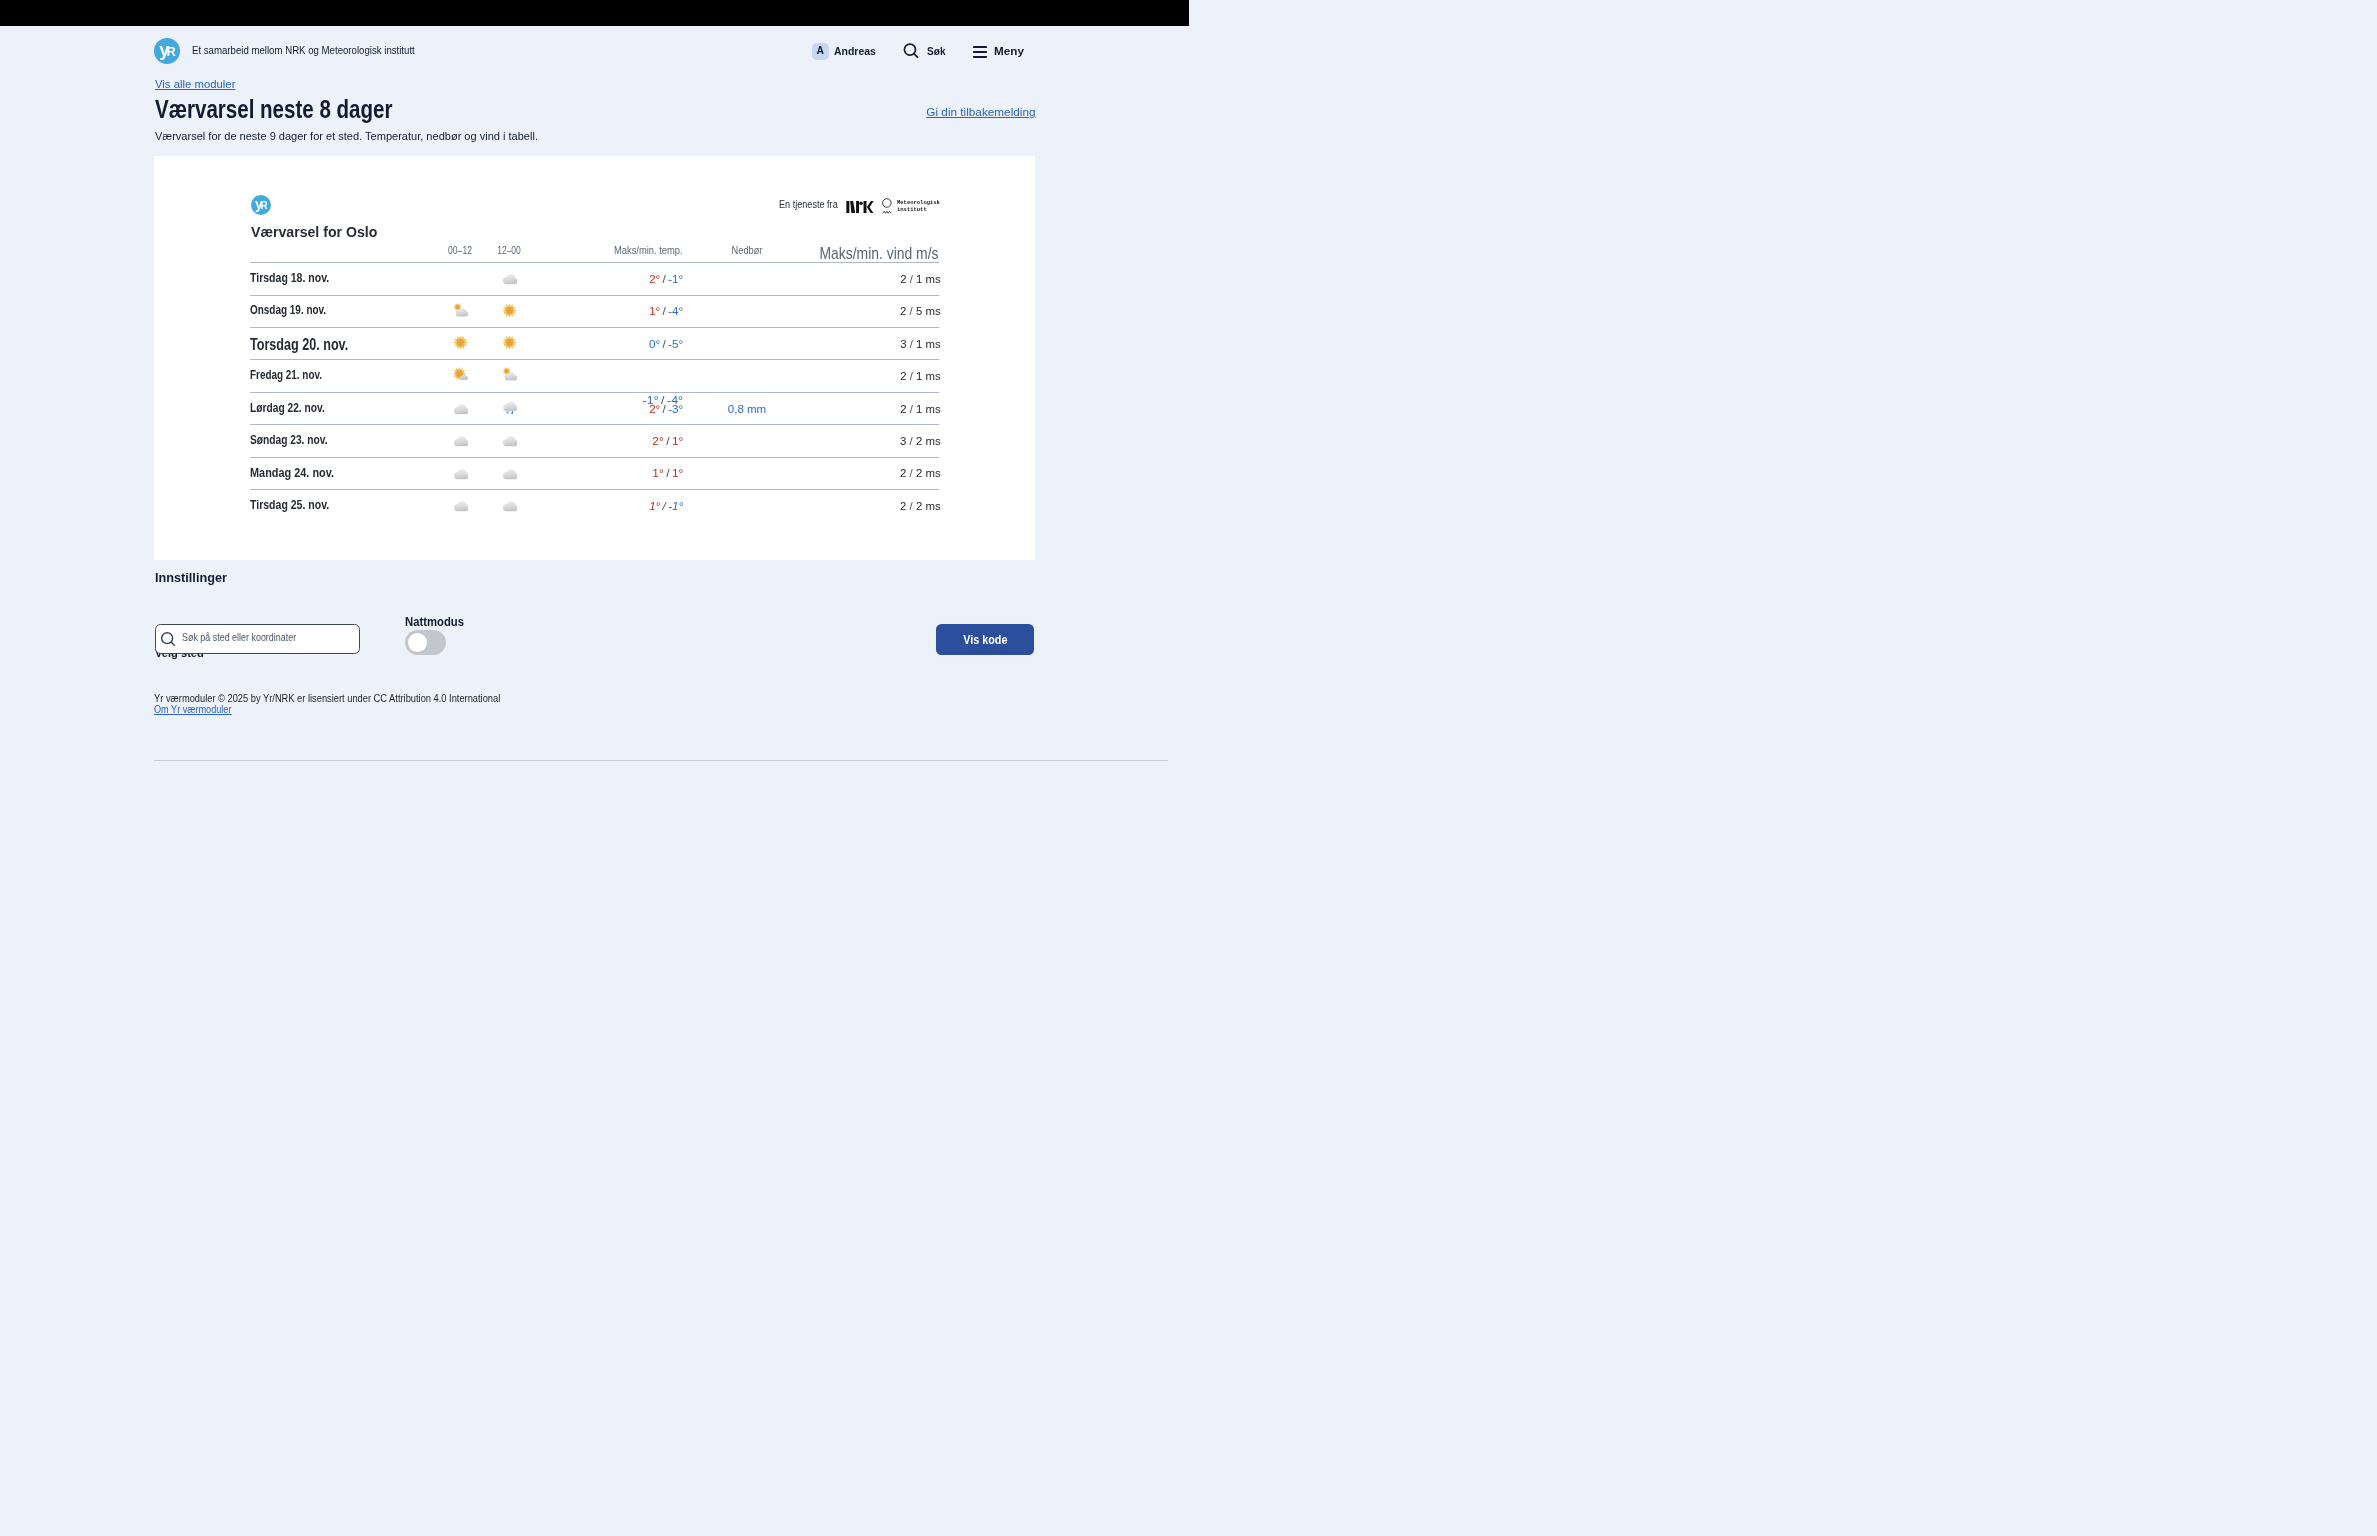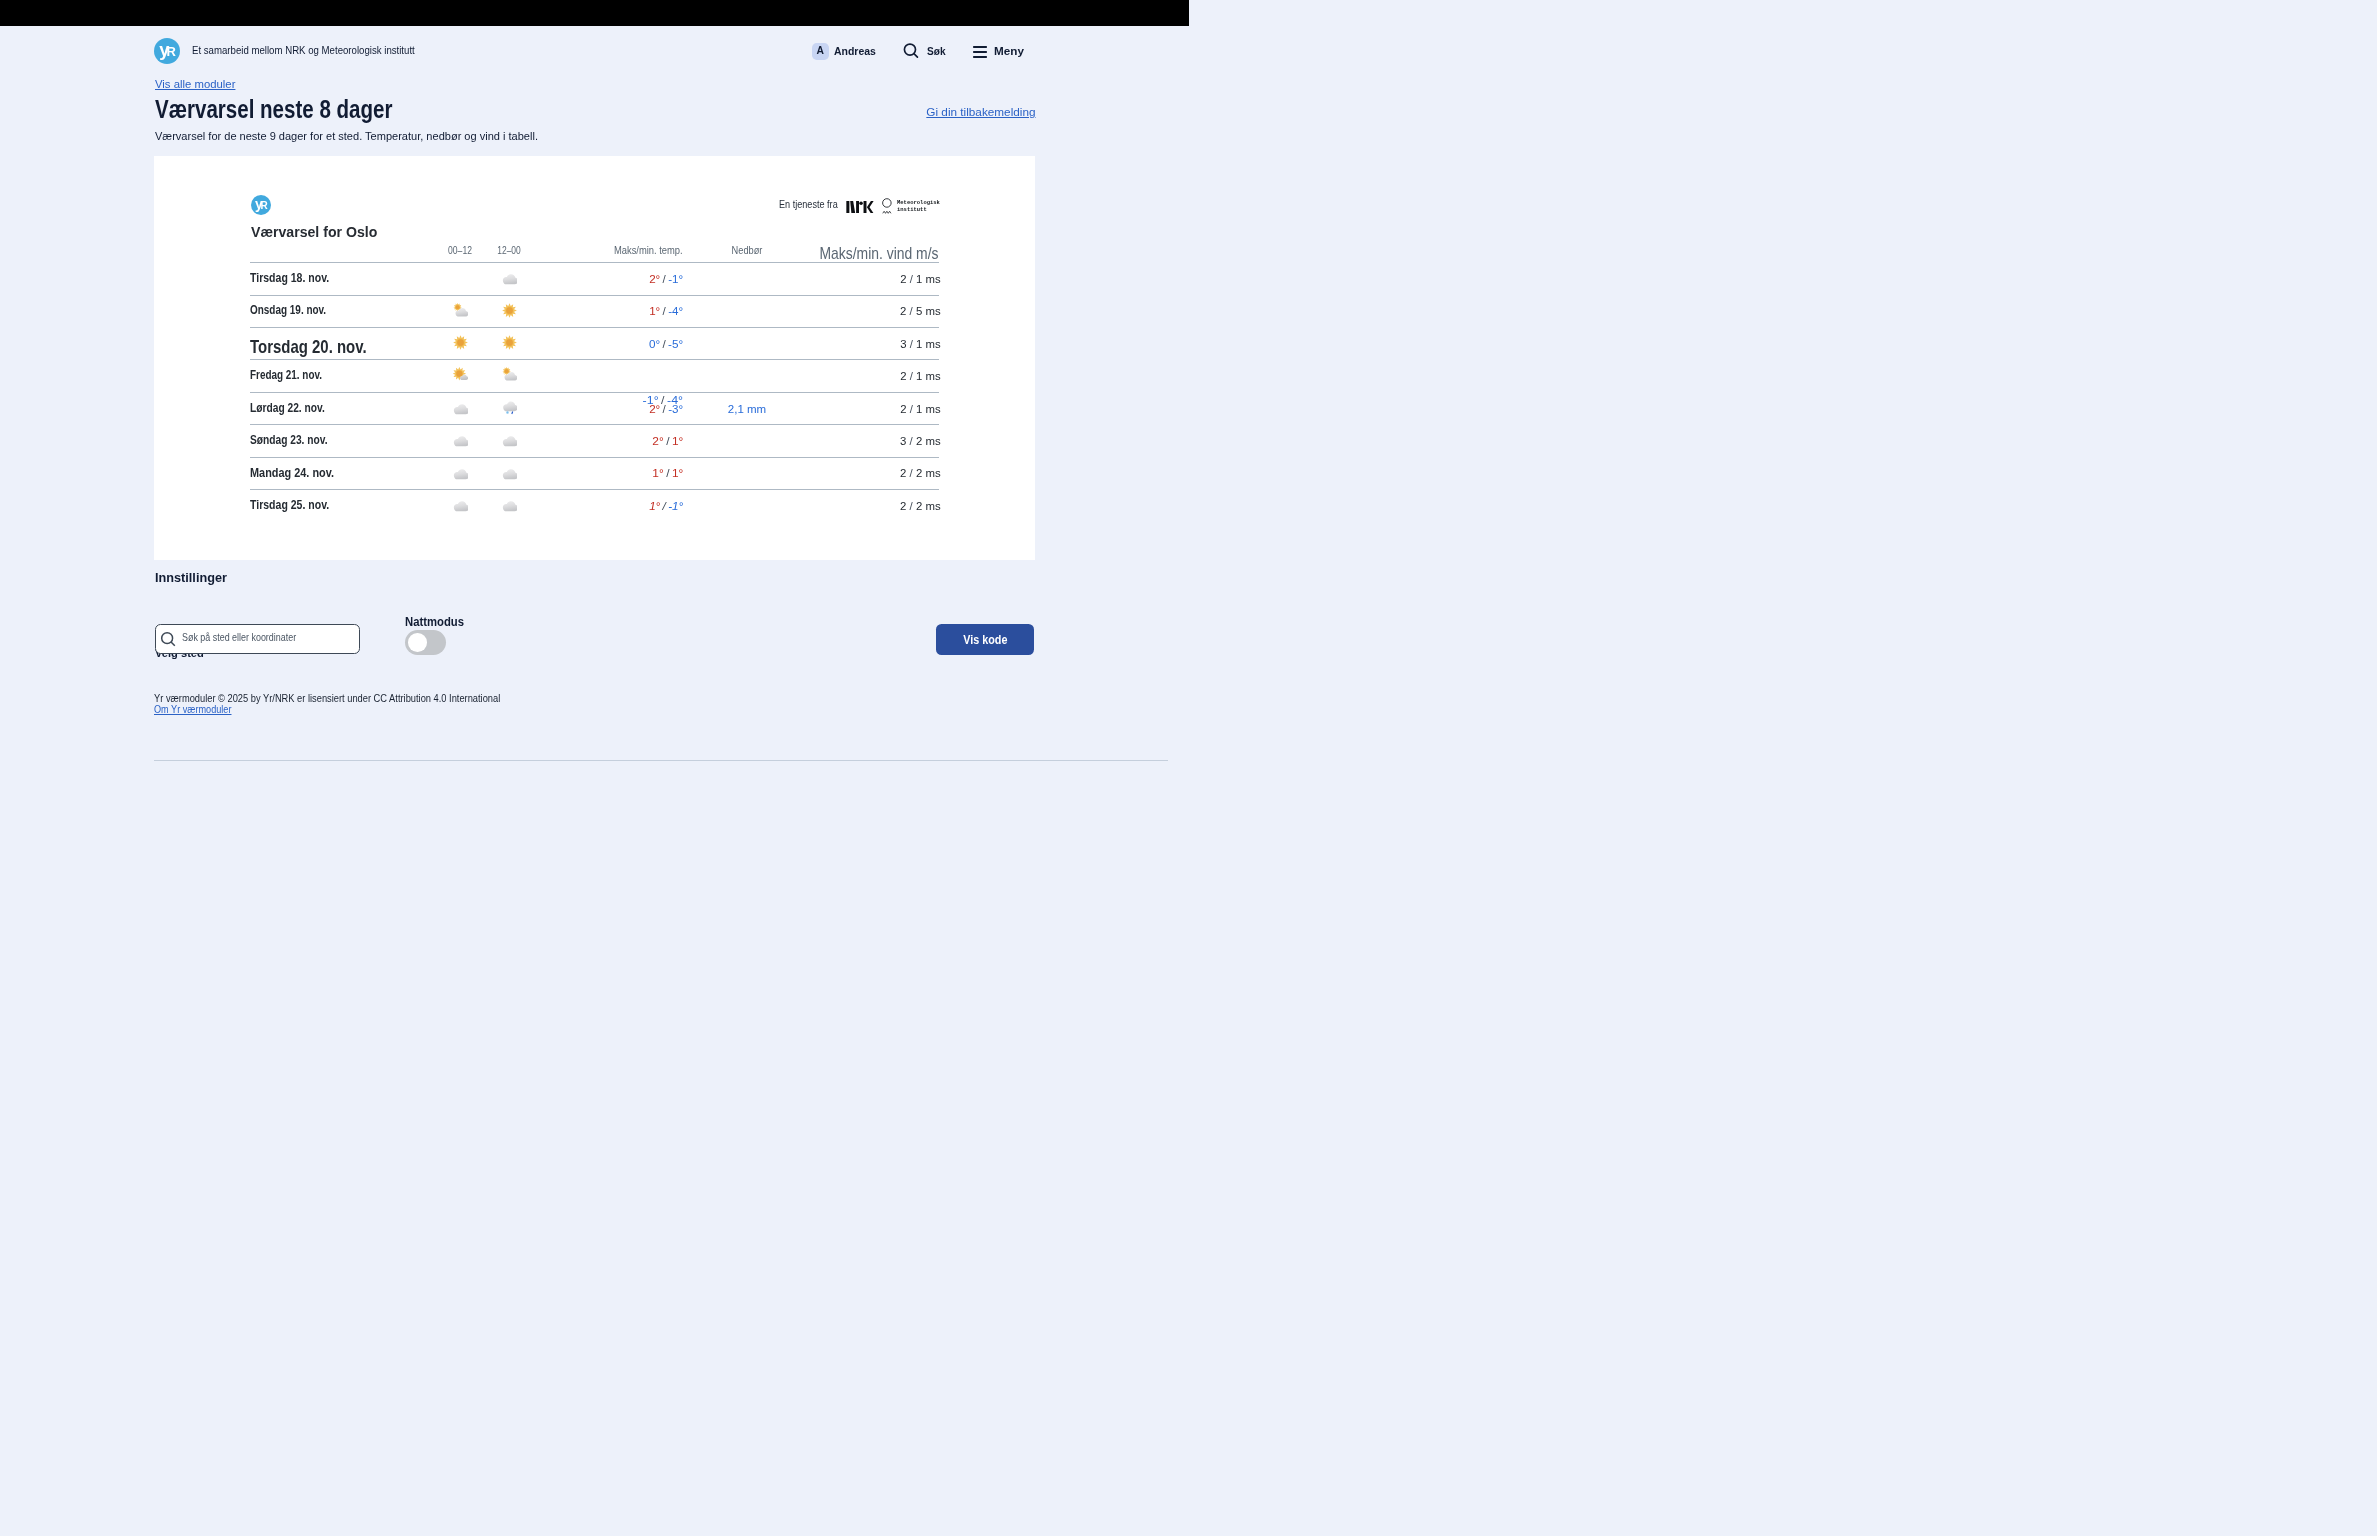--- a/index.html
+++ b/index.html
@@ -116,21 +116,21 @@
 <div class="txt" style="right:248px;top:273px;font-size:11.7px;"><span id="w1" class="cx" style="transform:scaleX(0.9705);transform-origin:100% 50%;"><span style="color:#252b32">2</span><span style="color:#46505c"> / </span><span style="color:#252b32">1 ms</span></span></div>
 <div class="txt" style="left:250px;top:304px;font-size:12.7px;font-weight:bold;color:#252b32"><span id="day2" class="cx" style="transform:scaleX(0.7843);transform-origin:0 50%;">Onsdag 19. nov.</span></div>
 <svg class="abs" style="left:453px;top:303px" width="15" height="15" viewBox="0 0 22 22">
     <use href="#icon-partcloud"></use>
   </svg>
 <svg class="abs" style="left:502px;top:303px" width="15" height="15" viewBox="0 0 22 22">
     <use href="#icon-sun"></use>
   </svg>
 <div class="txt" style="right:506px;top:305px;font-size:11.7px;"><span id="t2" class="cx" style="transform:scaleX(0.9956);transform-origin:100% 50%;"><span style="color:#c32f24">1°</span><span style="color:#434e5b"> / </span><span style="color:#296cd9">-4°</span></span></div>
 <div class="txt" style="right:248px;top:305px;font-size:11.7px;"><span id="w2" class="cx" style="transform:scaleX(0.9755);transform-origin:100% 50%;"><span style="color:#252b32">2</span><span style="color:#46505c"> / </span><span style="color:#252b32">5 ms</span></span></div>
-<div class="txt" style="left:250px;top:337px;font-size:19px;font-weight:bold;color:#252b32"><span id="day3" class="cx" style="transform:scaleX(0.7867);transform-origin:0 50%;">Torsdag 20. nov.</span></div>
+<div class="txt" style="left:250px;top:337px;font-size:16px;font-weight:bold;color:#252b32"><span id="day3" class="cx" style="transform:scaleX(0.7867);transform-origin:0 50%;">Torsdag 20. nov.</span></div>
 <svg class="abs" style="left:453px;top:335px" width="15" height="15" viewBox="0 0 22 22">
     <use href="#icon-sun"></use>
   </svg>
 <svg class="abs" style="left:502px;top:335px" width="15" height="15" viewBox="0 0 22 22">
     <use href="#icon-sun"></use>
   </svg>
 <div class="txt" style="right:506px;top:338px;font-size:11.7px;"><span id="t3" class="cx" style="transform:scaleX(1.0016);transform-origin:100% 50%;"><span style="color:#296cd9">0°</span><span style="color:#434e5b"> / </span><span style="color:#296cd9">-5°</span></span></div>
 <div class="txt" style="right:248px;top:338px;font-size:11.7px;"><span id="w3" class="cx" style="transform:scaleX(0.9705);transform-origin:100% 50%;"><span style="color:#252b32">3</span><span style="color:#46505c"> / </span><span style="color:#252b32">1 ms</span></span></div>
 <div class="txt" style="left:250px;top:369px;font-size:12.7px;font-weight:bold;color:#252b32"><span id="day4" class="cx" style="transform:scaleX(0.7816);transform-origin:0 50%;">Fredag 21. nov.</span></div>
 <svg class="abs" style="left:453px;top:367px" width="15" height="15" viewBox="0 0 22 22">
@@ -142,21 +142,21 @@
 <div class="txt" style="right:506px;top:370px;font-size:11.7px;margin-top:24px;"><span id="t4" class="cx" style="transform:scaleX(1.0637);transform-origin:100% 50%;"><span style="color:#296cd9">-1°</span><span style="color:#434e5b"> / </span><span style="color:#296cd9">-4°</span></span></div>
 <div class="txt" style="right:248px;top:370px;font-size:11.7px;"><span id="w4" class="cx" style="transform:scaleX(0.9705);transform-origin:100% 50%;"><span style="color:#252b32">2</span><span style="color:#46505c"> / </span><span style="color:#252b32">1 ms</span></span></div>
 <div class="txt" style="left:250px;top:402px;font-size:12.7px;font-weight:bold;color:#252b32"><span id="day5" class="cx" style="transform:scaleX(0.8053);transform-origin:0 50%;">Lørdag 22. nov.</span></div>
 <svg class="abs" style="left:453px;top:400px" width="15" height="15" viewBox="0 0 22 22">
     <use href="#icon-cloud"></use>
   </svg>
 <svg class="abs" style="left:502px;top:400px" width="15" height="15" viewBox="0 0 22 22">
     <use href="#icon-sleet"></use>
   </svg>
 <div class="txt" style="right:506px;top:403px;font-size:11.7px;"><span id="t5" class="cx" style="transform:scaleX(0.9956);transform-origin:100% 50%;"><span style="color:#c32f24">2°</span><span style="color:#434e5b"> / </span><span style="color:#296cd9">-3°</span></span></div>
-<div class="txt" style="left:747px;top:403px;font-size:11.7px;color:#296cd9;transform:translateX(-50%);"><span id="mm5" class="cx" style="transform:scaleX(0.9861);transform-origin:50% 50%;">2,1 mm</span></div>
+<div class="txt" style="left:747px;top:403px;font-size:11.7px;color:#296cd9;transform:translateX(-50%);"><span id="mm5" class="cx" style="transform:scaleX(0.9861);transform-origin:50% 50%;">0,8 mm</span></div>
 <div class="txt" style="right:248px;top:403px;font-size:11.7px;"><span id="w5" class="cx" style="transform:scaleX(0.9705);transform-origin:100% 50%;"><span style="color:#252b32">2</span><span style="color:#46505c"> / </span><span style="color:#252b32">1 ms</span></span></div>
 <div class="txt" style="left:250px;top:434px;font-size:12.7px;font-weight:bold;color:#252b32"><span id="day6" class="cx" style="transform:scaleX(0.8044);transform-origin:0 50%;">Søndag 23. nov.</span></div>
 <svg class="abs" style="left:453px;top:432px" width="15" height="15" viewBox="0 0 22 22">
     <use href="#icon-cloud"></use>
   </svg>
 <svg class="abs" style="left:502px;top:432px" width="15" height="15" viewBox="0 0 22 22">
     <use href="#icon-cloud"></use>
   </svg>
 <div class="txt" style="right:506px;top:435px;font-size:11.7px;"><span id="t6" class="cx" style="transform:scaleX(1.0213);transform-origin:100% 50%;"><span style="color:#c32f24">2°</span><span style="color:#434e5b"> / </span><span style="color:#c32f24">1°</span></span></div>
 <div class="txt" style="right:248px;top:435px;font-size:11.7px;"><span id="w6" class="cx" style="transform:scaleX(0.9755);transform-origin:100% 50%;"><span style="color:#252b32">3</span><span style="color:#46505c"> / </span><span style="color:#252b32">2 ms</span></span></div>

